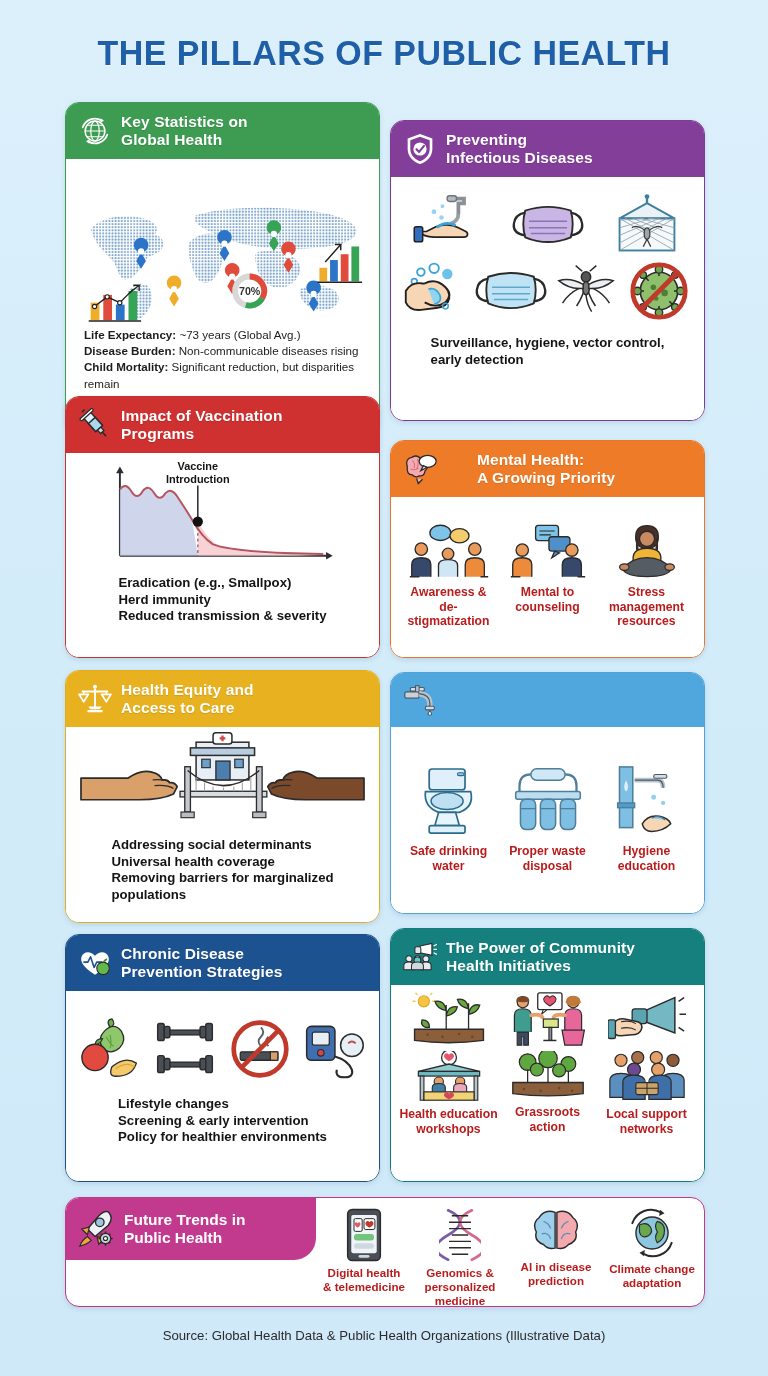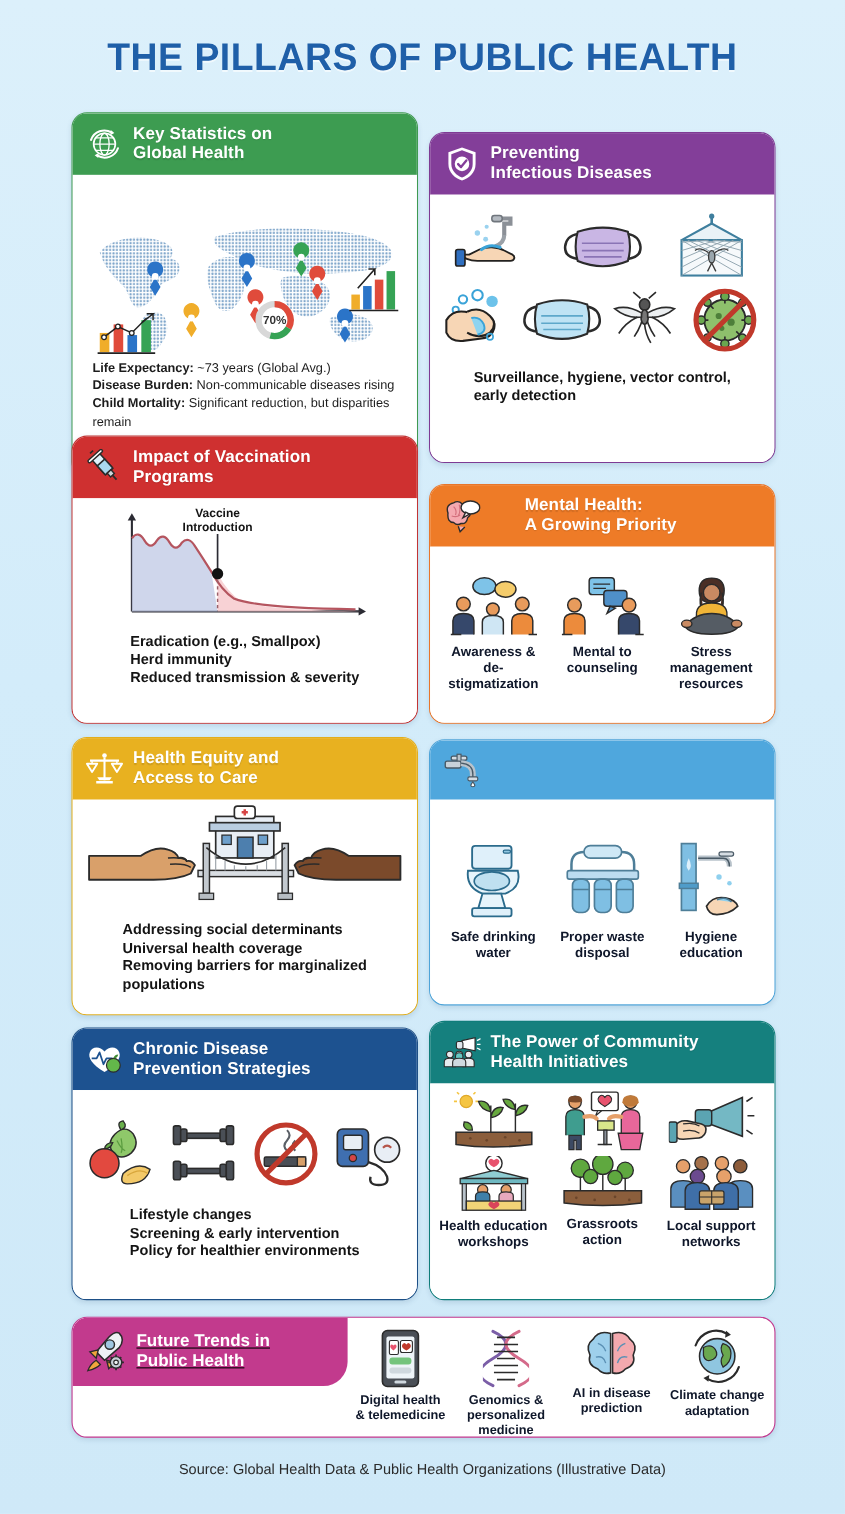--- a/index.html
+++ b/index.html
@@ -120,21 +120,21 @@
     display: flex;
     flex-direction: column;
     align-items: center;
     flex: 1 1 0;
   }
   .icon-cell .lbl {
     margin-top: 4px;
     text-align: center;
     font-size: 12.2px;
     font-weight: bold;
-    color: #0f172a;
+    color: #b91c1c;
     line-height: 1.2;
     white-space: pre-line;
   }
 
   .footer-note {
     position: absolute;
     left: 0; right: 0;
     top: 1328px;
     text-align: center;
     font-size: 13.2px;
@@ -151,21 +151,20 @@
     box-shadow: 0 2px 5px rgba(30,70,110,0.13);
   }
   .ft-banner {
     position: absolute;
     left: 0; top: 0;
     width: 250px; height: 62px;
     background: #c23a8d;
     border-radius: 13px 0 22px 0;
     display: flex; align-items: center; gap: 8px;
     padding: 0 10px;
-    text-decoration: underline;
   }
   .ft-banner .htitle {
     color:#fff; font-weight:bold; font-size:15.5px; line-height:1.15;
     white-space: pre-line;
   }
   .ft-items {
     position: absolute;
     left: 250px; top: 2px; right: 4px; bottom: 4px;
     display: flex; align-items: flex-start; justify-content: space-around;
     padding-top: 8px;

